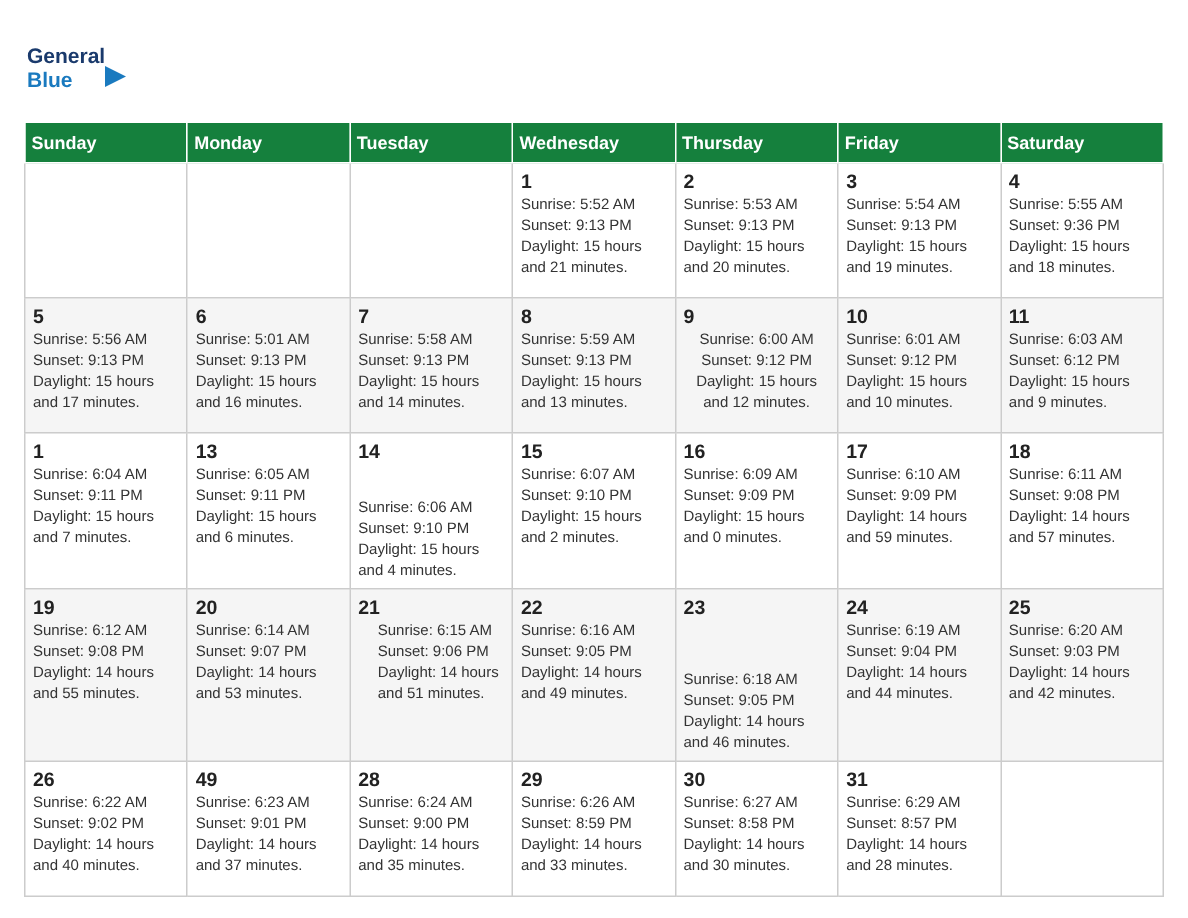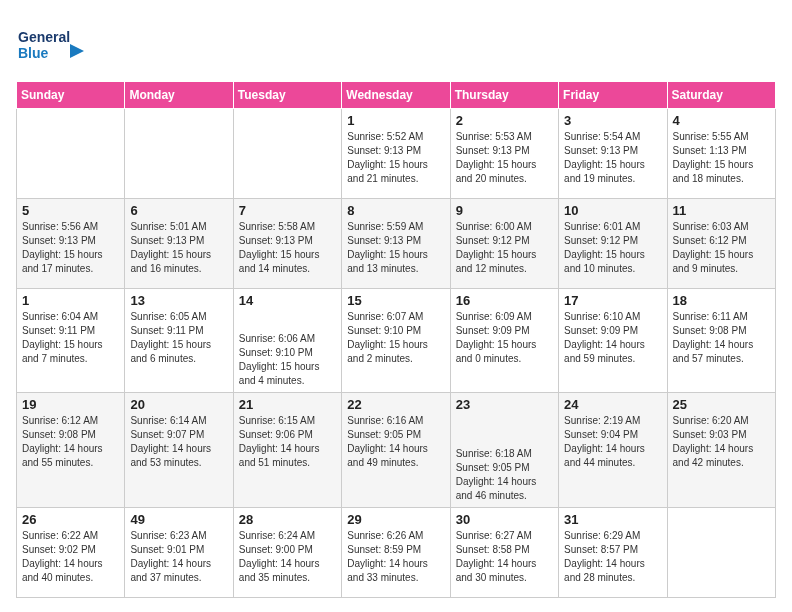--- a/index.html
+++ b/index.html
@@ -32,21 +32,21 @@
     .location-title {
       font-size: 16px;
       color: #333;
     }
     table {
       width: 100%;
       border-collapse: collapse;
       table-layout: fixed;
     }
     thead tr th {
-      background-color: #ec4899;
+      background-color: #15803d;
       color: #fff;
       font-size: 12px;
       font-weight: bold;
       padding: 6px 4px;
       text-align: left;
       border: 1px solid #fff;
     }
     tbody tr td {
       border: 1px solid #ccc;
       vertical-align: top;
@@ -123,21 +123,21 @@
         <td>
           <span class="day-num">3</span>
           <div class="day-info" style="white-space: pre-line;">Sunrise: 5:54 AM
 Sunset: 9:13 PM
 Daylight: 15 hours
 and 19 minutes.</div>
         </td>
         <td>
           <span class="day-num">4</span>
           <div class="day-info" style="white-space: pre-line;">Sunrise: 5:55 AM
-Sunset: 1:13 PM
+Sunset: 9:36 PM
 Daylight: 15 hours
 and 18 minutes.</div>
         </td>
       </tr>
       <tr>
         <td>
           <span class="day-num">5</span>
           <div class="day-info" style="white-space: pre-line;">Sunrise: 5:56 AM
 Sunset: 9:13 PM
 Daylight: 15 hours
@@ -159,21 +159,21 @@
         </td>
         <td>
           <span class="day-num">8</span>
           <div class="day-info" style="white-space: pre-line;">Sunrise: 5:59 AM
 Sunset: 9:13 PM
 Daylight: 15 hours
 and 13 minutes.</div>
         </td>
         <td>
           <span class="day-num">9</span>
-          <div class="day-info" style="white-space: pre-line;">Sunrise: 6:00 AM
+          <div class="day-info" style="white-space: pre-line; text-align: center;">Sunrise: 6:00 AM
 Sunset: 9:12 PM
 Daylight: 15 hours
 and 12 minutes.</div>
         </td>
         <td>
           <span class="day-num">10</span>
           <div class="day-info" style="white-space: pre-line;">Sunrise: 6:01 AM
 Sunset: 9:12 PM
 Daylight: 15 hours
 and 10 minutes.</div>
@@ -247,42 +247,42 @@
         </td>
         <td>
           <span class="day-num">20</span>
           <div class="day-info" style="white-space: pre-line;">Sunrise: 6:14 AM
 Sunset: 9:07 PM
 Daylight: 14 hours
 and 53 minutes.</div>
         </td>
         <td>
           <span class="day-num">21</span>
-          <div class="day-info" style="white-space: pre-line;">Sunrise: 6:15 AM
+          <div class="day-info" style="white-space: pre-line; margin-left: 13px;">Sunrise: 6:15 AM
 Sunset: 9:06 PM
 Daylight: 14 hours
 and 51 minutes.</div>
         </td>
         <td>
           <span class="day-num">22</span>
           <div class="day-info" style="white-space: pre-line;">Sunrise: 6:16 AM
 Sunset: 9:05 PM
 Daylight: 14 hours
 and 49 minutes.</div>
         </td>
         <td>
           <span class="day-num">23</span>
           <div class="day-info" style="white-space: pre-line; margin-top: 35px;">Sunrise: 6:18 AM
 Sunset: 9:05 PM
 Daylight: 14 hours
 and 46 minutes.</div>
         </td>
         <td>
           <span class="day-num">24</span>
-          <div class="day-info" style="white-space: pre-line;">Sunrise: 2:19 AM
+          <div class="day-info" style="white-space: pre-line;">Sunrise: 6:19 AM
 Sunset: 9:04 PM
 Daylight: 14 hours
 and 44 minutes.</div>
         </td>
         <td>
           <span class="day-num">25</span>
           <div class="day-info" style="white-space: pre-line;">Sunrise: 6:20 AM
 Sunset: 9:03 PM
 Daylight: 14 hours
 and 42 minutes.</div>

